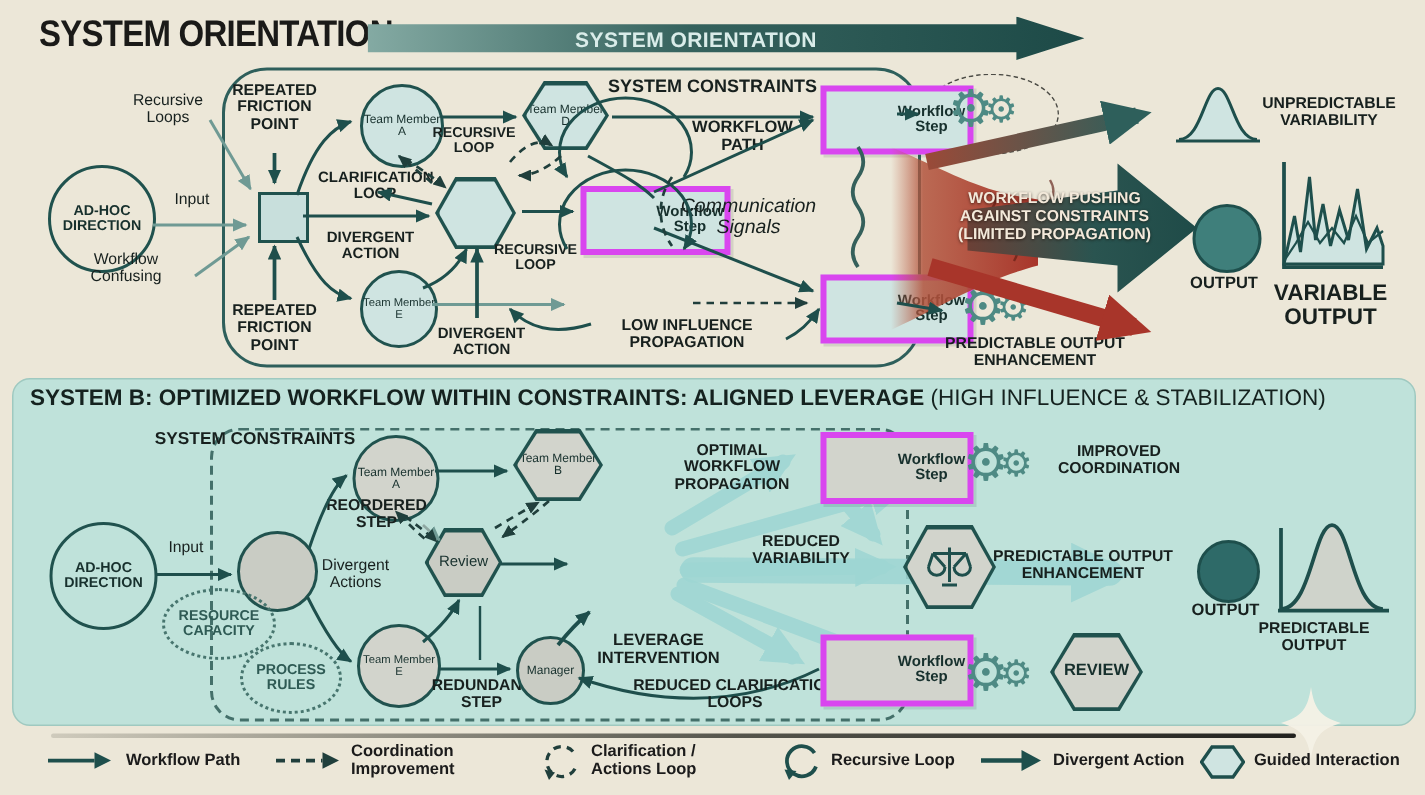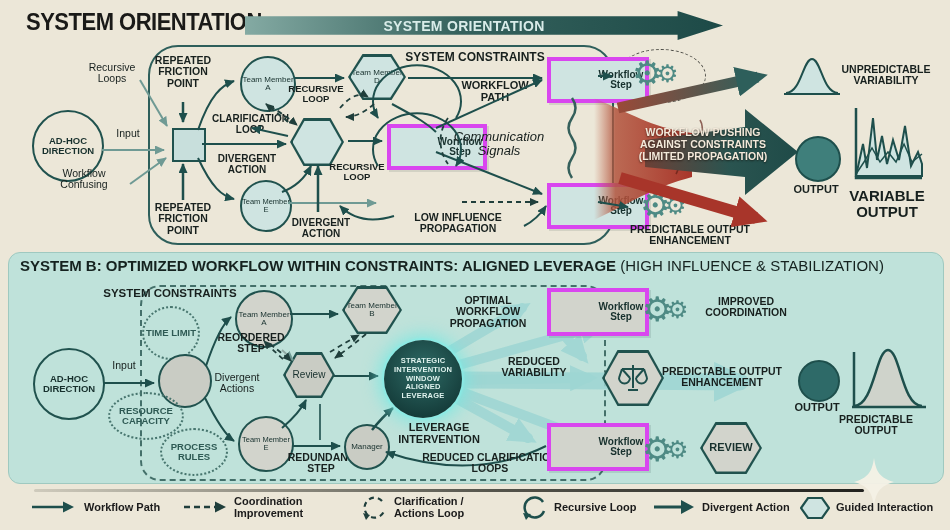--- a/index.html
+++ b/index.html
@@ -232,23 +232,20 @@
   <div class="gears" style="left:640px;top:188px;font-size:34px;">⚙<span class="g2">⚙</span></div>
   <div class="lb b" style="left:614px;top:224px;width:152px;font-size:10.5px;">PREDICTABLE OUTPUT ENHANCEMENT</div>
 
   <div id="headerB">
     <span class="b">SYSTEM B: OPTIMIZED WORKFLOW WITHIN CONSTRAINTS: ALIGNED LEVERAGE</span>
     <span>(HIGH INFLUENCE &amp; STABILIZATION)</span>
   </div>
   <div id="bandB"></div>
   <div class="lb b" style="left:95px;top:287px;width:150px;font-size:11.5px;">SYSTEM CONSTRAINTS</div>
 
-  <div class="dot" style="left:142px;top:306px;width:54px;height:50px;font-size:9.5px;">
-      <span>TIME LIMIT</span>
-    </div>
   <div class="circ" style="left:33px;top:348px;width:68px;height:68px;font-size:9.5px;font-weight:700;">
       <span>AD-HOC DIRECTION</span>
     </div>
   <div class="lb" style="left:104px;top:360px;width:40px;font-size:10.5px;">Input</div>
   <div class="circ" style="left:158px;top:354px;width:50px;height:50px;background:#c9ccc4;"></div>
   <div class="dot" style="left:108px;top:392px;width:72px;height:44px;font-size:9.5px;">
       <span>RESOURCE CAPACITY</span>
     </div>
   <div class="dot" style="left:160px;top:428px;width:64px;height:44px;font-size:9.5px;">
       <span>PROCESS RULES</span>
@@ -270,23 +267,20 @@
     </div>
   <div class="lb" style="left:206px;top:372px;width:62px;font-size:10.5px;">Divergent Actions</div>
   <div class="circ" style="left:238px;top:416px;width:52px;height:52px;background:#d2d4cc;font-size:7.5px;">
       <span>Team Member E</span>
     </div>
   <div class="lb b" style="left:282px;top:452px;width:78px;font-size:10.5px;">REDUNDANT STEP</div>
   <div class="circ" style="left:344px;top:424px;width:42px;height:42px;background:#c9ccc4;font-size:8px;">
       <span>Manager</span>
     </div>
 
-  <div id="strategic" style="z-index:2;">
-      <span style="width:64px;">STRATEGIC INTERVENTION WINDOW ALIGNED LEVERAGE</span>
-    </div>
   <div class="lb b" style="left:392px;top:422px;width:94px;font-size:11px;z-index:2;">LEVERAGE INTERVENTION</div>
   <div class="lb b" style="left:412px;top:452px;width:156px;font-size:10.5px;z-index:2;">REDUCED CLARIFICATION LOOPS</div>
   <div class="lb b" style="left:446px;top:295px;width:84px;font-size:10.5px;z-index:2;">OPTIMAL WORKFLOW PROPAGATION</div>
   <div class="lb b" style="left:496px;top:356px;width:76px;font-size:10.5px;z-index:2;">REDUCED VARIABILITY</div>
 
   <div class="wsbox" style="left:547px;top:288px;width:48px;height:40px;background:#d2d4cc;z-index:2;">
       <span>Workflow Step</span>
     </div>
   <div class="wsbox" style="left:547px;top:423px;width:48px;height:40px;background:#d2d4cc;z-index:2;">
       <span>Workflow Step</span>

